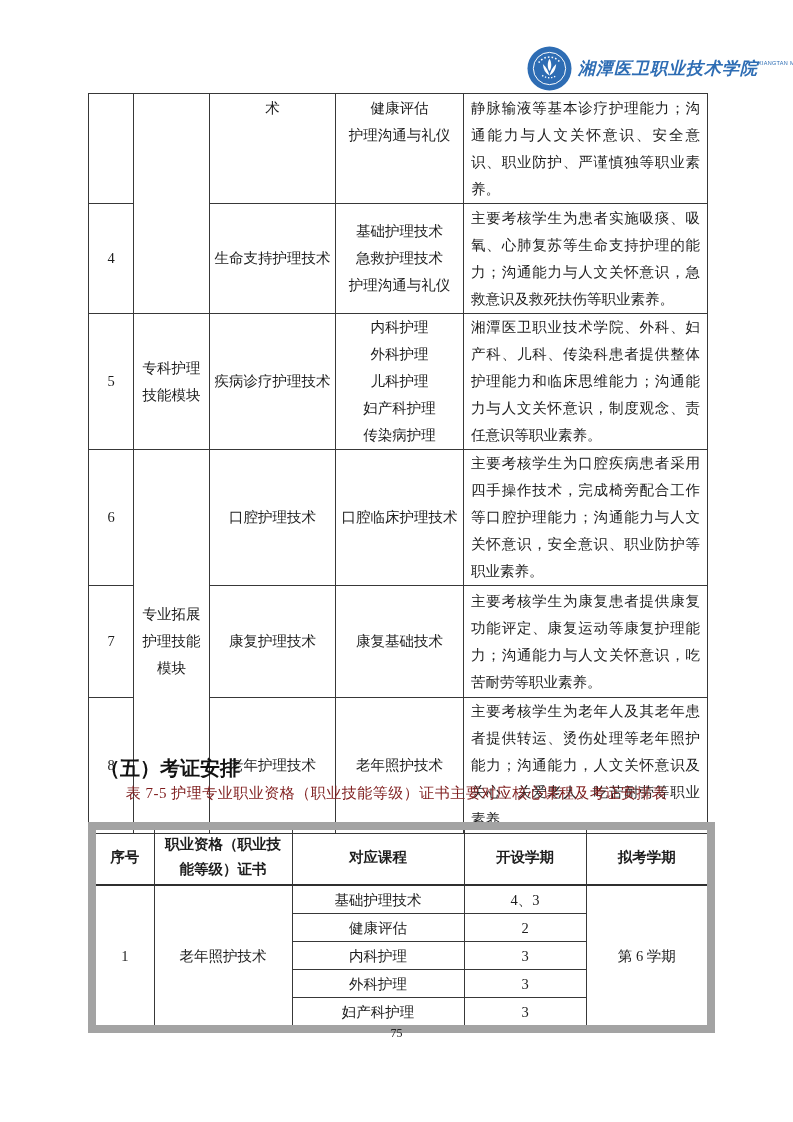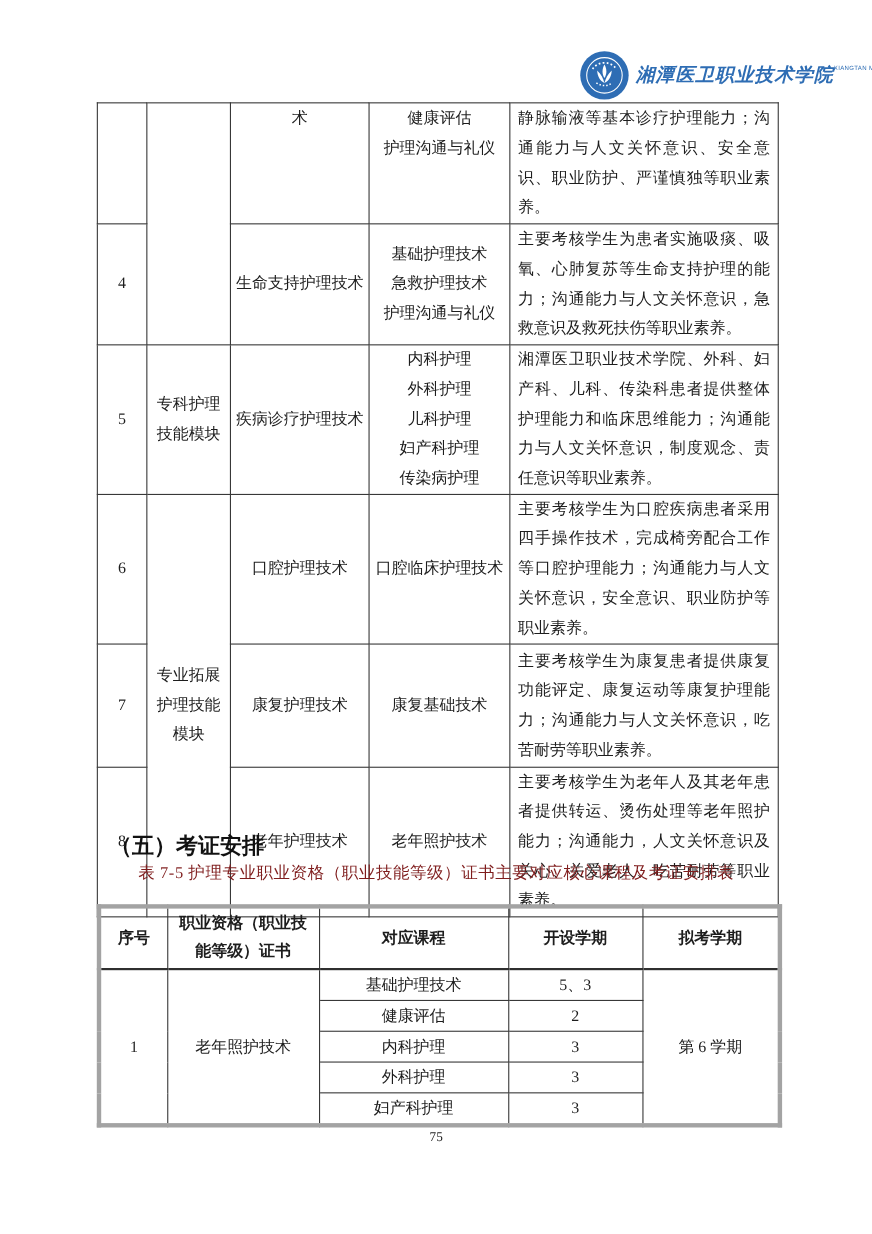--- a/index.html
+++ b/index.html
@@ -40,21 +40,21 @@
   .sec-head{
     position:absolute;left:100px;top:755px;font-size:20px;font-weight:bold;
     font-family:"Liberation Sans","DejaVu Sans",sans-serif;color:#111;
   }
   .caption{
     position:absolute;left:0;right:0;top:784px;text-align:center;
     font-size:15px;color:#7f1d1d;letter-spacing:0.5px;
   }
 
   
-  .t2{position:absolute;left:88px;top:822px;width:619px;border:4px solid #a3a3a3;}
+  .t2{position:absolute;left:88px;top:822px;width:619px;border:8px solid #a3a3a3;}
   .t2 th,.t2 td{
     border:1px solid #383838;font-size:14.5px;text-align:center;
     vertical-align:middle;padding:0 6px;overflow:hidden;
   }
   .t2 thead th{height:54px;font-weight:bold;line-height:25px;border-bottom:2px solid #2f2f2f;}
   .t2 tbody td{height:27px;line-height:20px;}
 
   
   .pageno{position:absolute;left:0;right:0;top:1026px;text-align:center;font-size:12px;color:#222;}
 </style>
@@ -155,21 +155,21 @@
         <th>对应课程</th>
         <th>开设学期</th>
         <th>拟考学期</th>
       </tr>
     </thead>
     <tbody>
       <tr>
         <td rowspan="5">1</td>
         <td rowspan="5">老年照护技术</td>
         <td>基础护理技术</td>
-        <td>5、3</td>
+        <td>4、3</td>
         <td rowspan="5">第 6 学期</td>
       </tr>
       <tr>
         <td>健康评估</td>
         <td>2</td>
       </tr>
       <tr>
         <td>内科护理</td>
         <td>3</td>
       </tr>

